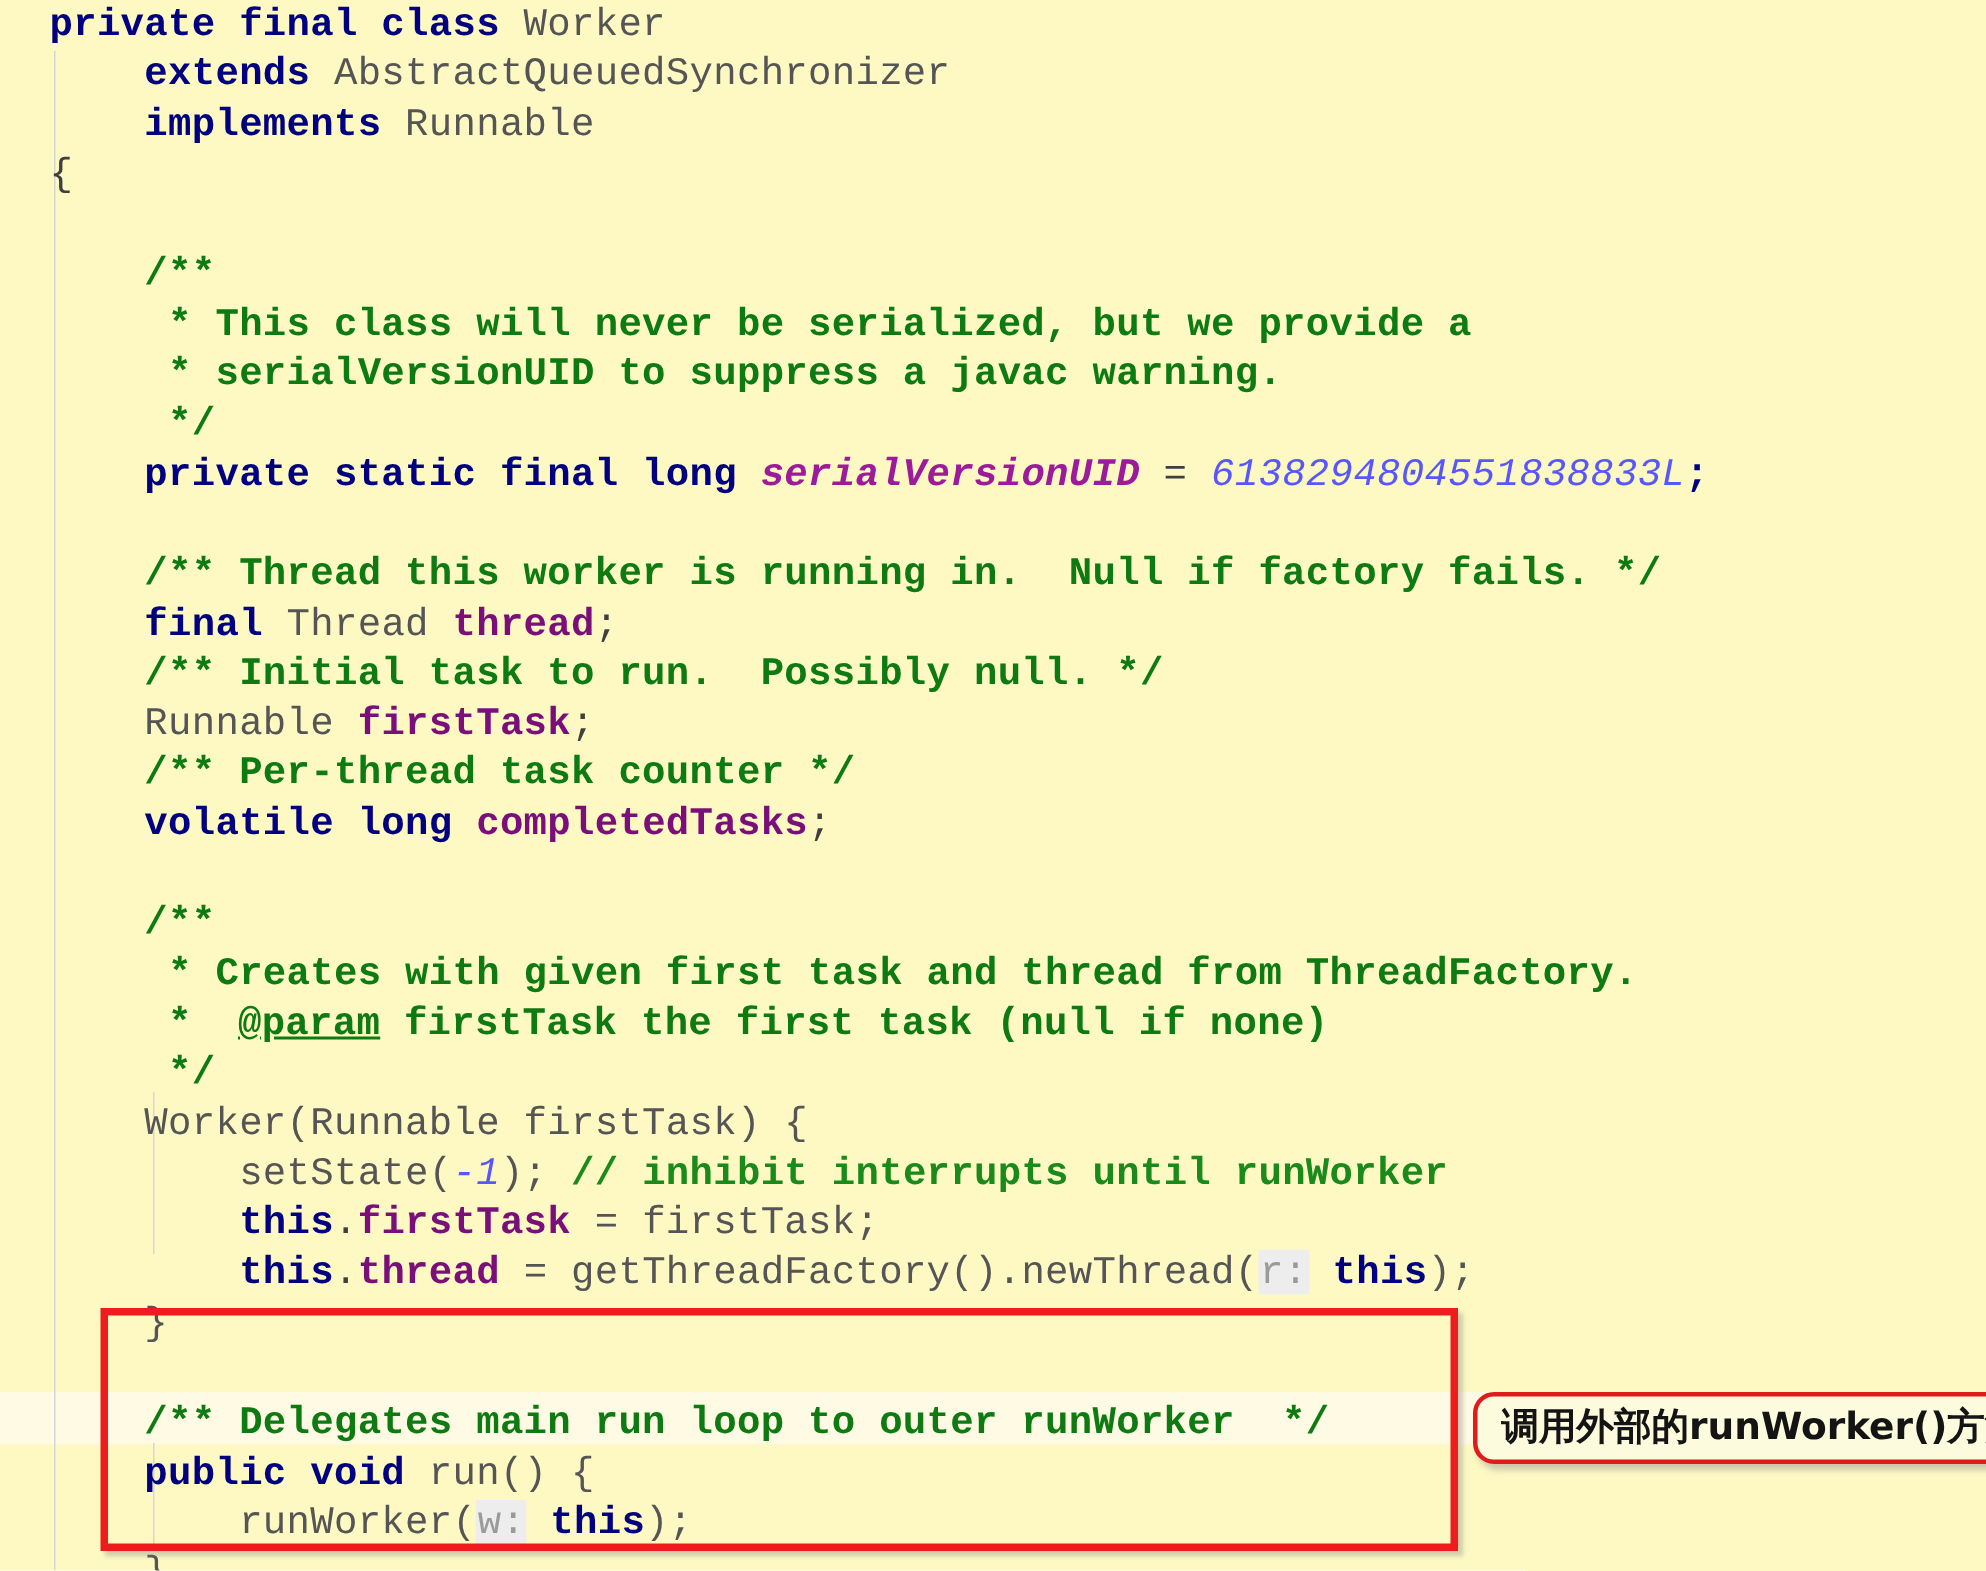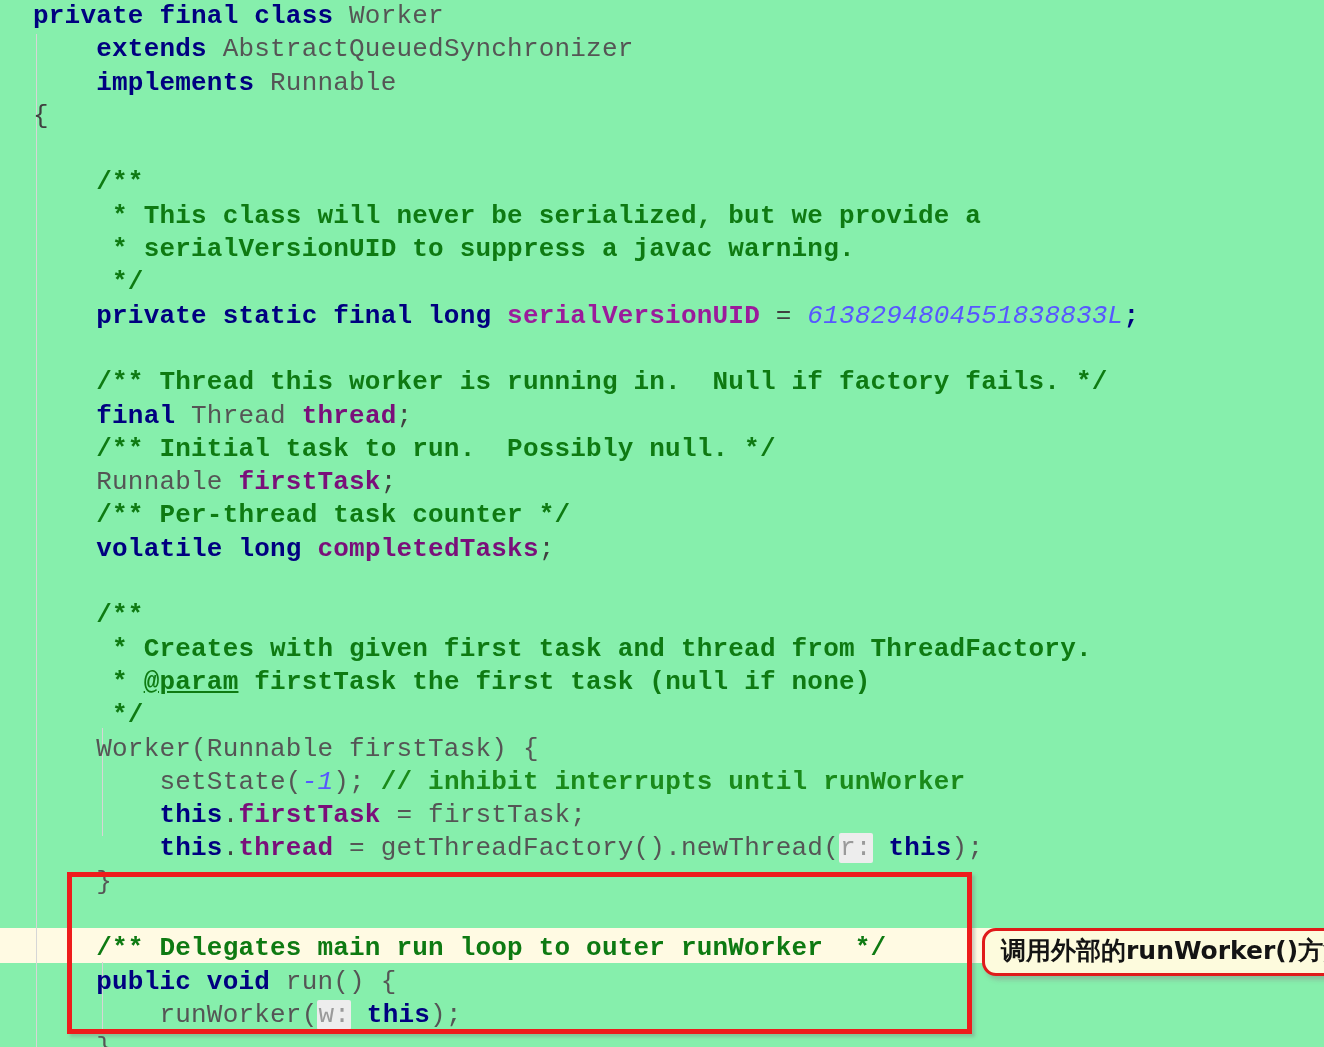--- a/index.html
+++ b/index.html
@@ -13,21 +13,21 @@
     height: 1047px;
     overflow: hidden;
     font-family: "Liberation Mono", "DejaVu Sans Mono", monospace;
   }
 
   
   #editor {
     position: relative;
     width: 1324px;
     height: 1047px;
-    background: #86efac;
+    background: #fef9c3;
   }
 
   
   .caret-row {
     position: absolute;
     left: 0;
     width: 1324px;
     height: 35px;
     background: #fffae3;
     z-index: 0;
@@ -60,23 +60,23 @@
     display: block;
     height: 33.3px;
     padding-left: 33px;
   }
 
   
   .kw      { color: #000080; font-weight: bold; }
   .plain   { color: #555555; }
   .cmt     { color: #1a8a1a; font-weight: bold; }
   .cmtdoc  { color: #0e7a12; font-weight: bold; }
-  .tag     { color: #0e7a12; font-weight: bold; text-decoration: underline; }
+  .tag     { color: #0e7a12; font-weight: bold; text-decoration: underline; margin-left: 15px; }
   .field   { color: #7a0f7a; font-weight: bold; }
-  .static  { color: #9b1b9b; font-weight: bold; }
+  .static  { color: #9b1b9b; font-weight: bold; font-style: italic; }
   .num     { color: #5757ff; font-style: italic; }
   .punct   { color: #3f3f3f; }
   .hint    {
     color: #9a9a9a;
     background: #ededed;
     font-weight: normal;
     border-radius: 2px;
     padding: 0 1px;
   }
 

